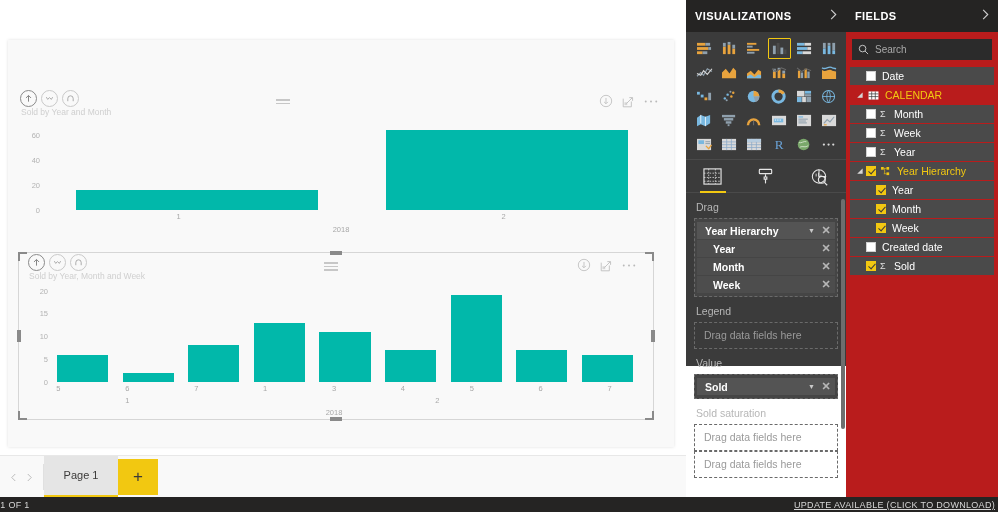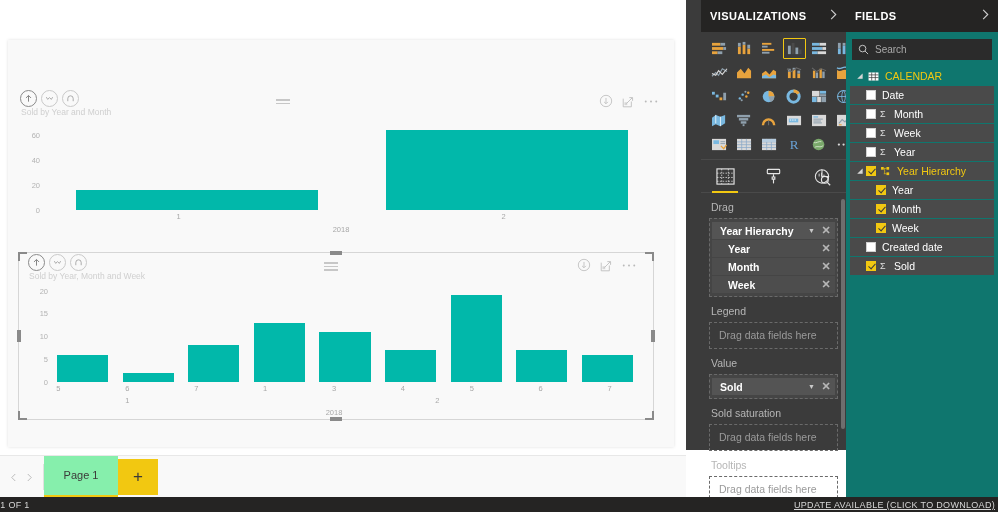--- a/index.html
+++ b/index.html
@@ -91,37 +91,36 @@
   .page-tabs {
     position: absolute; left: 0; top: 455px; width: 686px; height: 42px;
     background: #f9f9f9; border-top: 1px solid #e8e8e8;
     display: flex; align-items: center;
   }
   .nav-arrows { display: flex; gap: 9px; padding: 0 10px; color: #b9b9b9; }
   .tabs-divider { width: 1px; height: 26px; background: #e0e0e0; }
   .tab {
     height: 42px; min-width: 74px; display: flex; align-items: center;
     justify-content: center; font-size: 11px; color: #3b3a39;
-    background: #86efac; border-bottom: 3px solid #f2c811;
+    background: #e5e5e5; border-bottom: 3px solid #f2c811;
   }
   .tab-add {
     width: 40px; height: 36px; background: #f2c811;
     display: flex; align-items: center; justify-content: center;
     color: #3b3a39; font-size: 17px; font-weight: 300;
   }
 
   
   .viz-panel {
-    position: absolute; left: 686px; top: 0; width: 160px; height: 450px;
+    position: absolute; left: 686px; top: 0; width: 160px; height: 366px;
     background: #3b3b3b;
-    padding-left: 15px;
   }
   .fields-panel {
     position: absolute; left: 846px; top: 0; width: 152px; height: 497px;
-    background: #0f766e;
+    background: #b91c1c;
   }
   .panel-title-bar {
     height: 32px; background: #252423; display: flex; align-items: center;
     justify-content: space-between; padding: 0 9px;
   }
   .panel-title {
     font-size: 11px; font-weight: bold; color: #ffffff; letter-spacing: 0.4px;
   }
   .chev { color: #d0d0d0; font-size: 12px; }
 
@@ -711,21 +710,20 @@
           <div class="well-item">
             <span class="nm">Sold</span>
             <span class="caret">▼</span>
             <span class="x">✕</span>
           </div>
         </div>
         <div class="well-label">Sold saturation</div>
         <div class="well-box empty">
           <div class="well-placeholder">Drag data fields here</div>
         </div>
-        <div class="well-label">Tooltips</div>
         <div class="well-box empty">
           <div class="well-placeholder">Drag data fields here</div>
         </div>
       </div>
   </div>
 
   <div class="fields-panel">
     <div class="panel-title-bar">
       <span class="panel-title">FIELDS</span>
       <span class="chev">
@@ -736,34 +734,34 @@
     <div class="search-row">
       <span style="color:#cfcfcf;display:flex;">
         <svg width="11" height="11" viewBox="0 0 12 12">
             <circle cx="5" cy="5" r="3.6" stroke="currentColor" stroke-width="1" fill="none"></circle>
           <path d="M7.7 7.7L11 11" stroke="currentColor" stroke-width="1"></path>
           </svg>
         </span>
       <span class="ph">Search</span>
     </div>
     <div class="tree" id="fields-tree">
+        <div class="tree-row">
+          <span class="arr"></span>
+          <span class="chkbox"></span>
+          <span class="lbl">Date</span>
+        </div>
         <div class="tree-row tbl">
           <span class="arr">◢</span>
           <span class="tbl-ico">
             <svg width="11" height="9" viewBox="0 0 12 10">
               <rect x="0.5" y="0.5" width="11" height="9" fill="#ffffff"></rect>
               <path d="M0.5 3.2h11M0.5 6.2h11M4 0.5v9M8 0.5v9" stroke="#3b3b3b" stroke-width="0.8"></path>
             </svg>
           </span>
           <span class="lbl">CALENDAR</span>
-        </div>
-        <div class="tree-row">
-          <span class="arr"></span>
-          <span class="chkbox"></span>
-          <span class="lbl">Date</span>
         </div>
         <div class="tree-row">
           <span class="arr"></span>
           <span class="chkbox"></span>
           <span class="sigma">Σ</span>
           <span class="lbl">Month</span>
         </div>
         <div class="tree-row">
           <span class="arr"></span>
           <span class="chkbox"></span>

